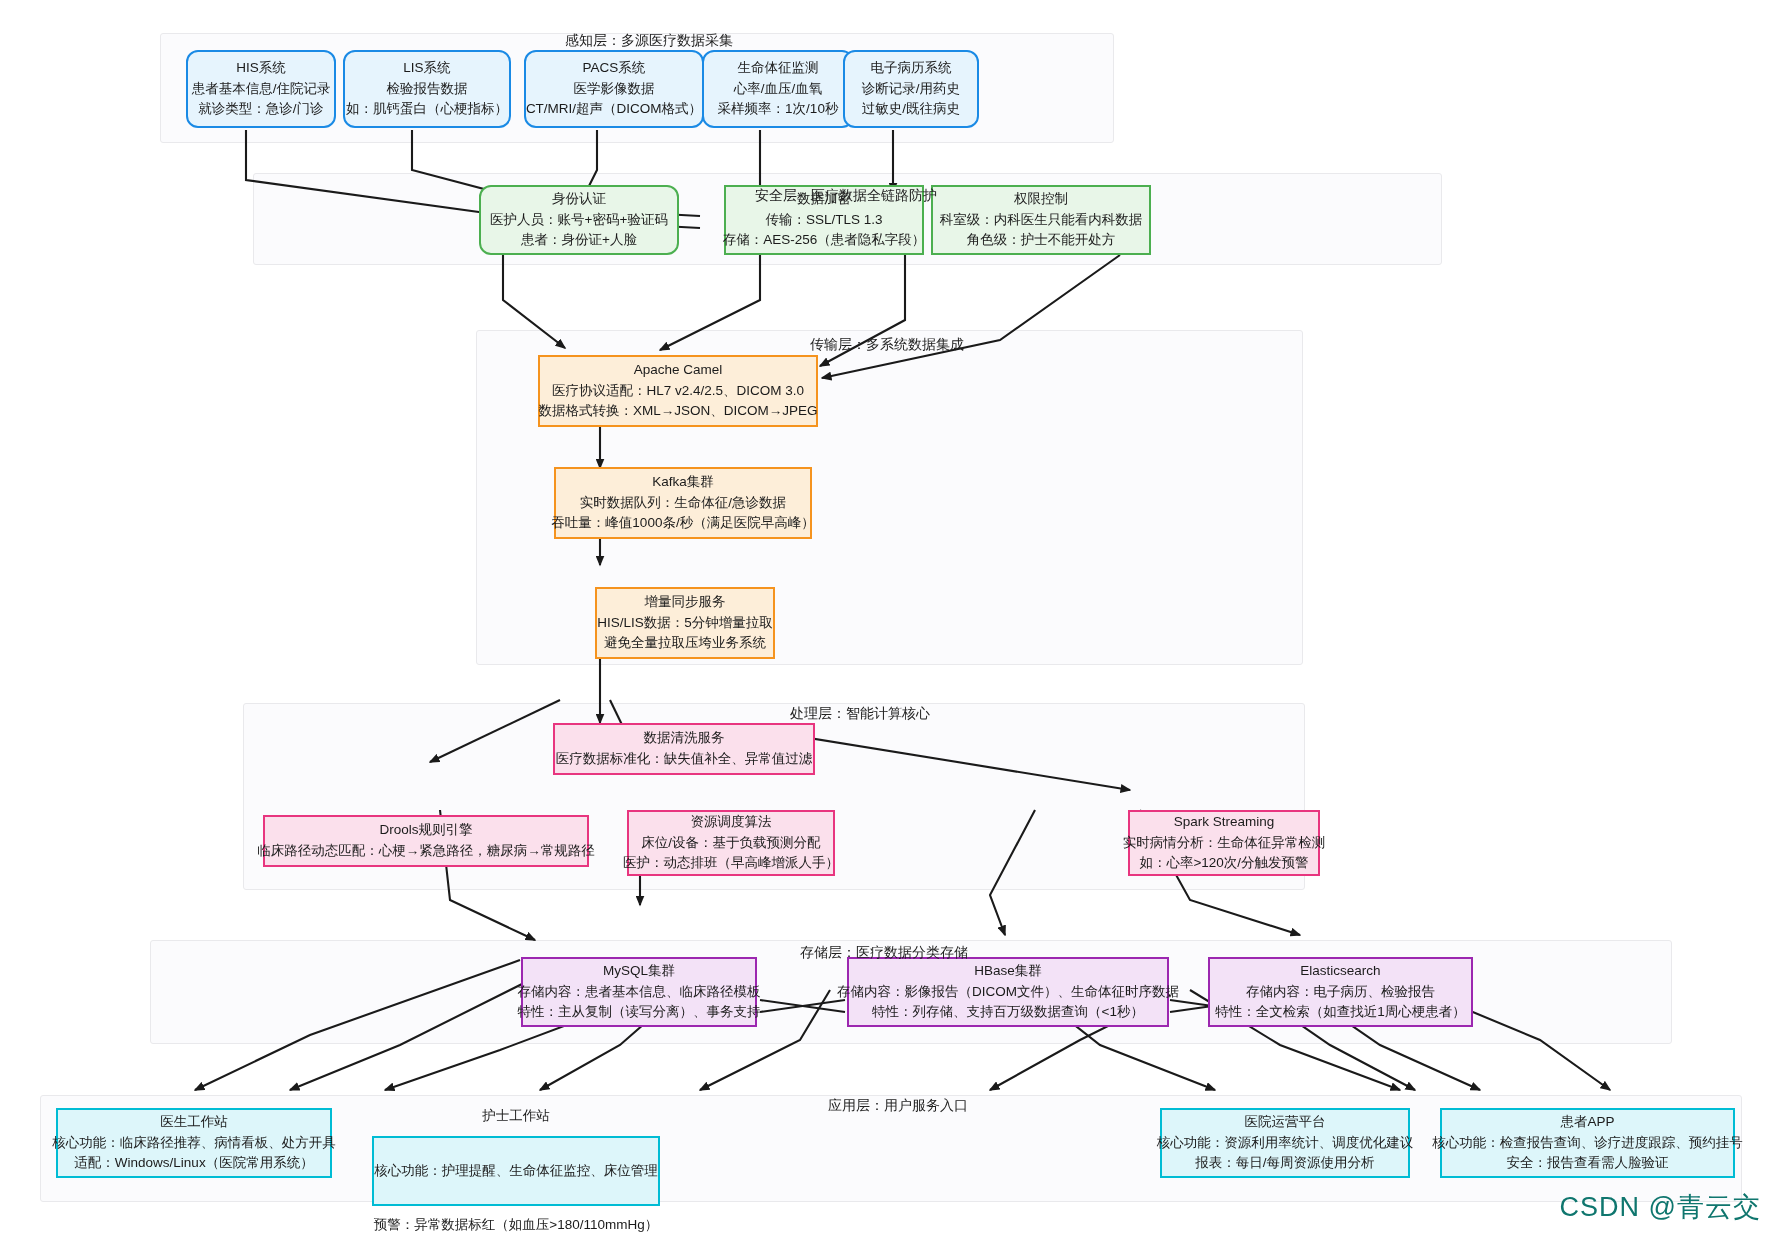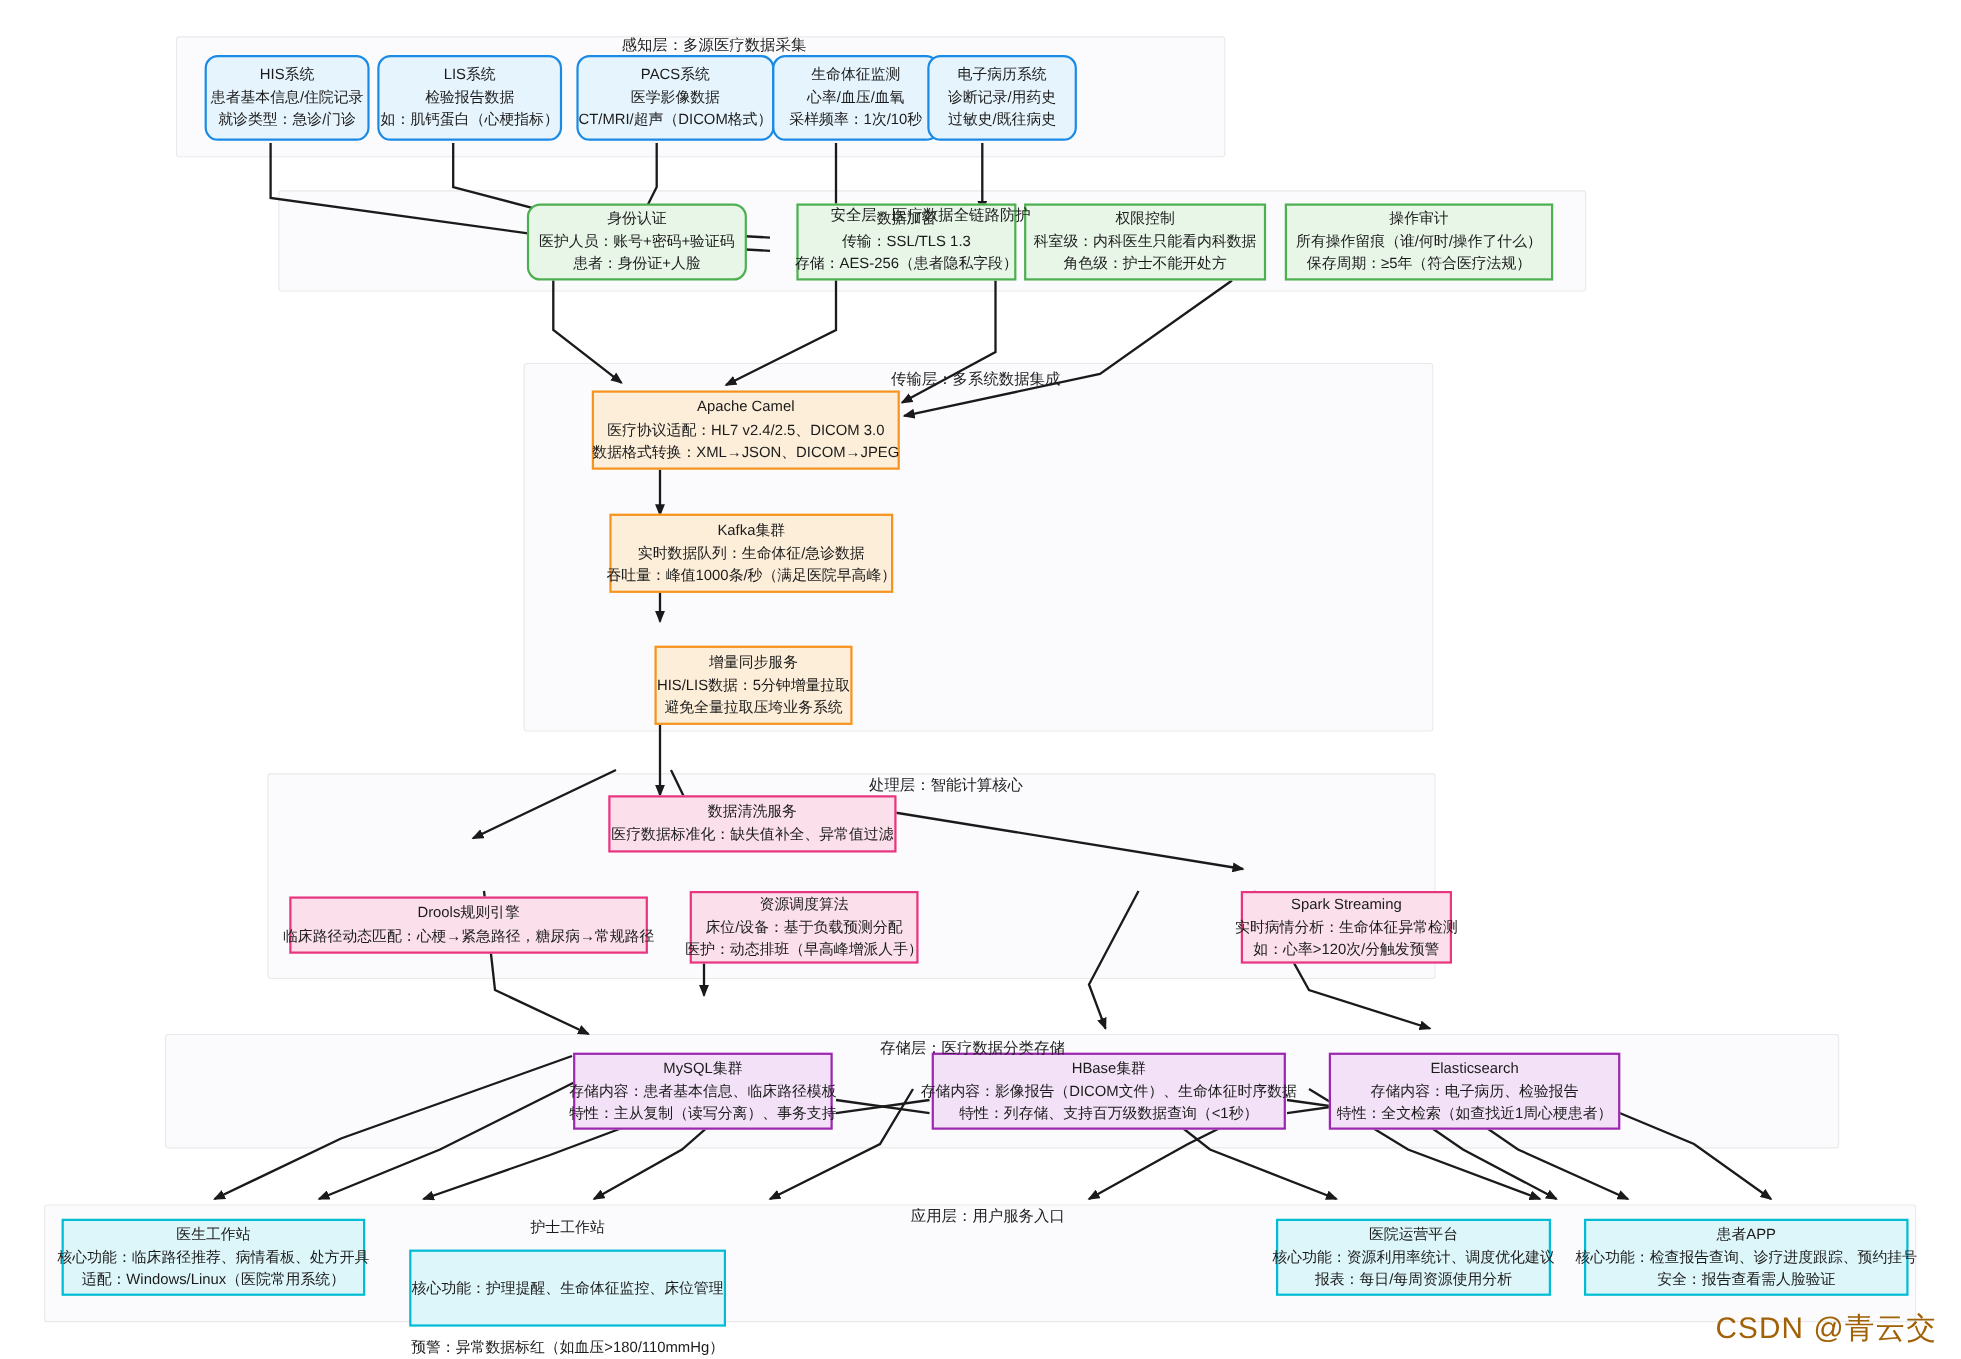--- a/index.html
+++ b/index.html
@@ -27,21 +27,21 @@
 
   
   .n-blue{background:#e6f4fd;border-color:#1a8ae5;border-radius:12px;}
   .n-green{background:#e8f6e8;border-color:#4caf50;}
   .n-orange{background:#fdeed9;border-color:#f5931e;}
   .n-pink{background:#fbe0ec;border-color:#e8357f;}
   .n-purple{background:#f3e2f7;border-color:#9c27b0;}
   .n-cyan{background:#ddf6fa;border-color:#00bcd4;}
 
   .watermark{
-    position:absolute;right:22px;bottom:10px;font-size:27px;color:#a16207;
+    position:absolute;right:22px;bottom:10px;font-size:27px;color:#0f766e;
     letter-spacing:1px;z-index:9;white-space:nowrap;
   }
 </style>
 </head>
 <body>
 
 <div id="stage">
 
   <div class="layer-band" style="left:160px;top:33px;width:952px;height:108px;"></div>
   <div class="layer-title" style="left:565px;top:32px;">感知层：多源医疗数据采集</div>
@@ -164,25 +164,20 @@
     <div class="t">传输：SSL/TLS 1.3</div>
     <div class="t">存储：AES-256（患者隐私字段）</div>
   </div>
 
   <div class="node n-green" style="left:931px;top:185px;width:220px;height:70px;">
     <div class="t head">权限控制</div>
     <div class="t">科室级：内科医生只能看内科数据</div>
     <div class="t">角色级：护士不能开处方</div>
   </div>
 
-  <div class="node n-green" style="left:1168px;top:185px;width:244px;height:70px;">
-    <div class="t head">操作审计</div>
-    <div class="t">所有操作留痕（谁/何时/操作了什么）</div>
-    <div class="t">保存周期：≥5年（符合医疗法规）</div>
-  </div>
 
   <div class="node n-orange" style="left:538px;top:355px;width:280px;height:72px;">
     <div class="t head">Apache Camel</div>
     <div class="t">医疗协议适配：HL7 v2.4/2.5、DICOM 3.0</div>
     <div class="t">数据格式转换：XML→JSON、DICOM→JPEG</div>
   </div>
 
   <div class="node n-orange" style="left:554px;top:467px;width:258px;height:72px;">
     <div class="t head">Kafka集群</div>
     <div class="t">实时数据队列：生命体征/急诊数据</div>

